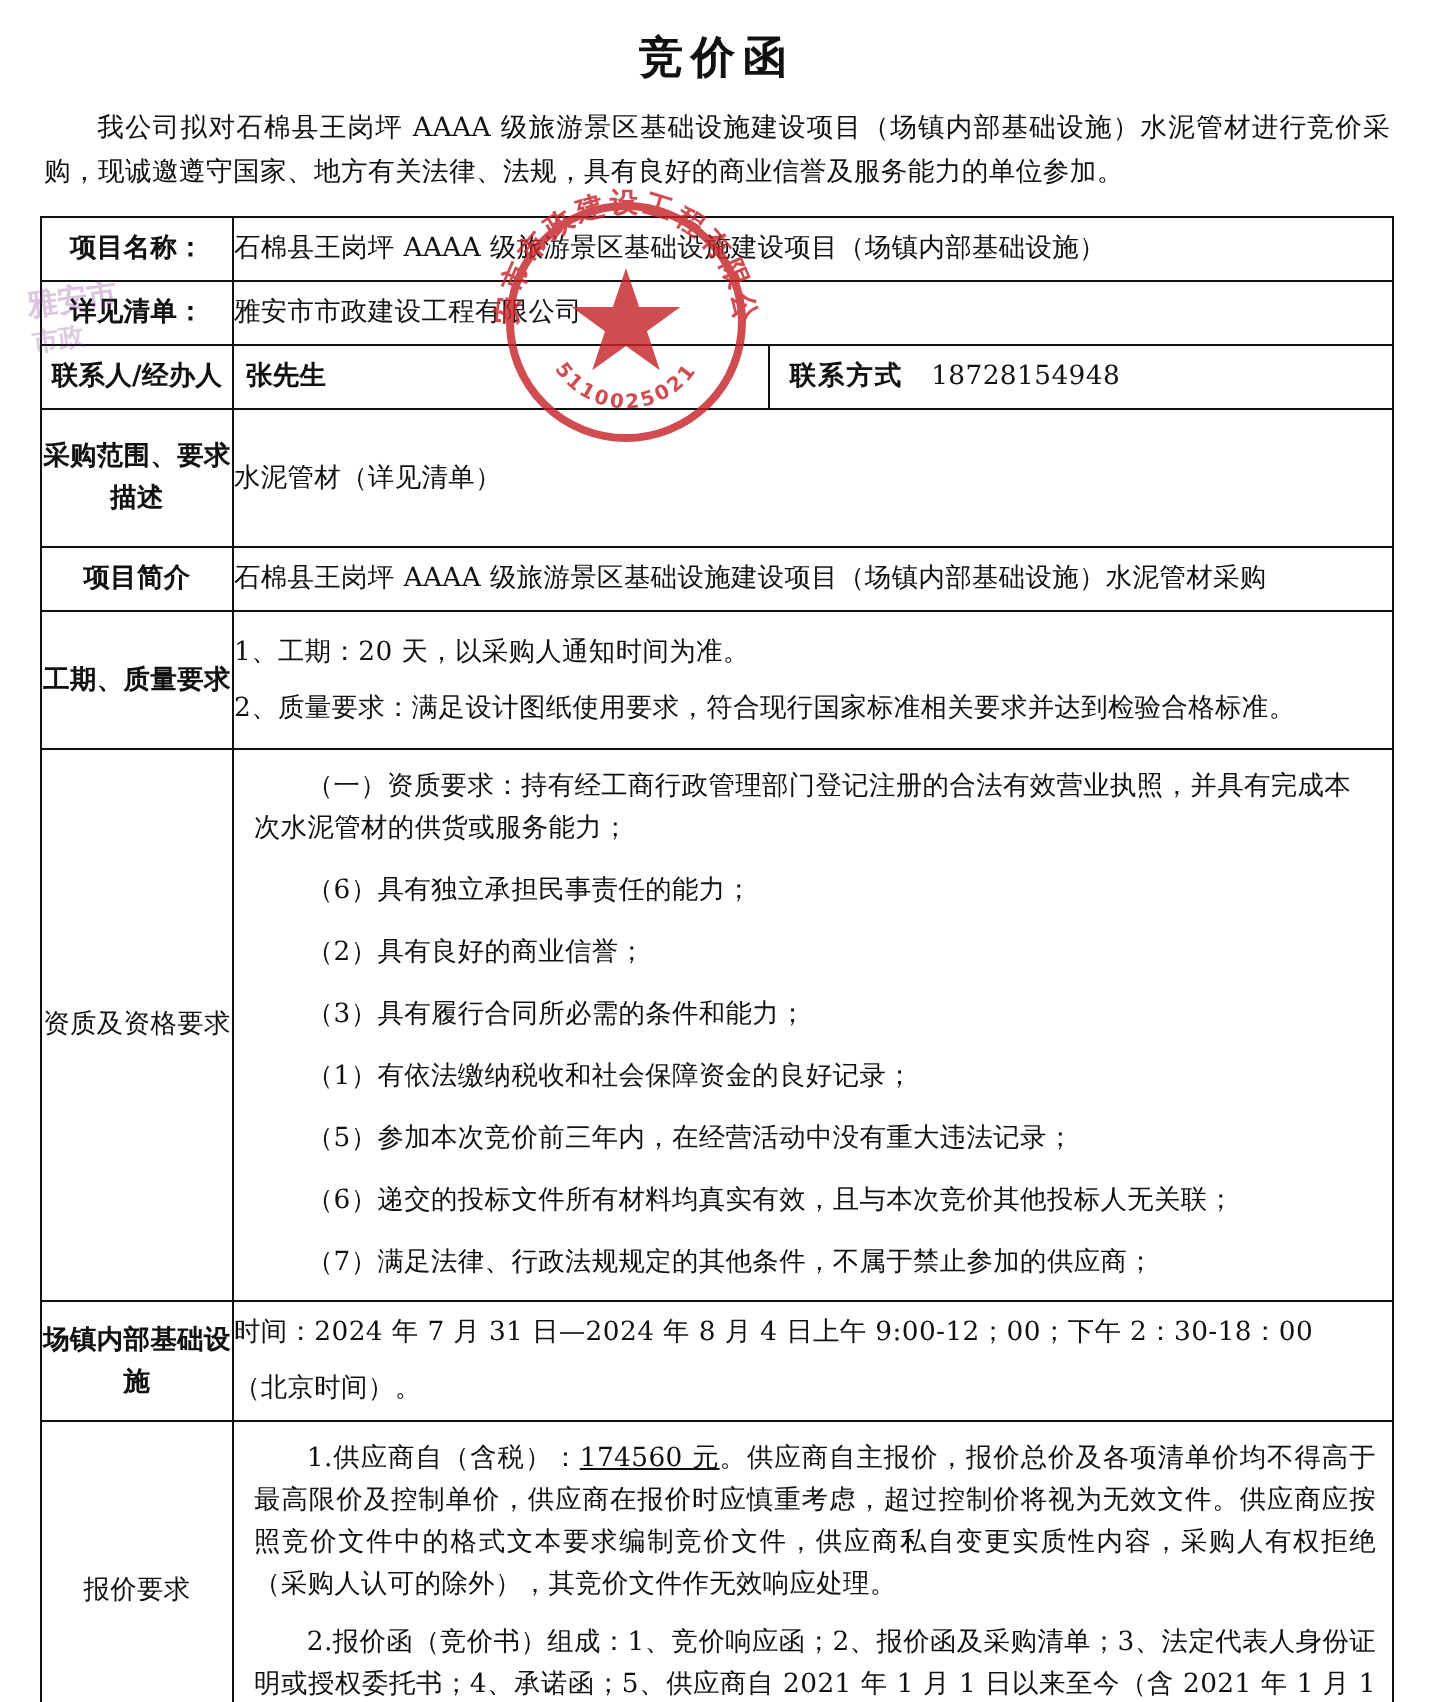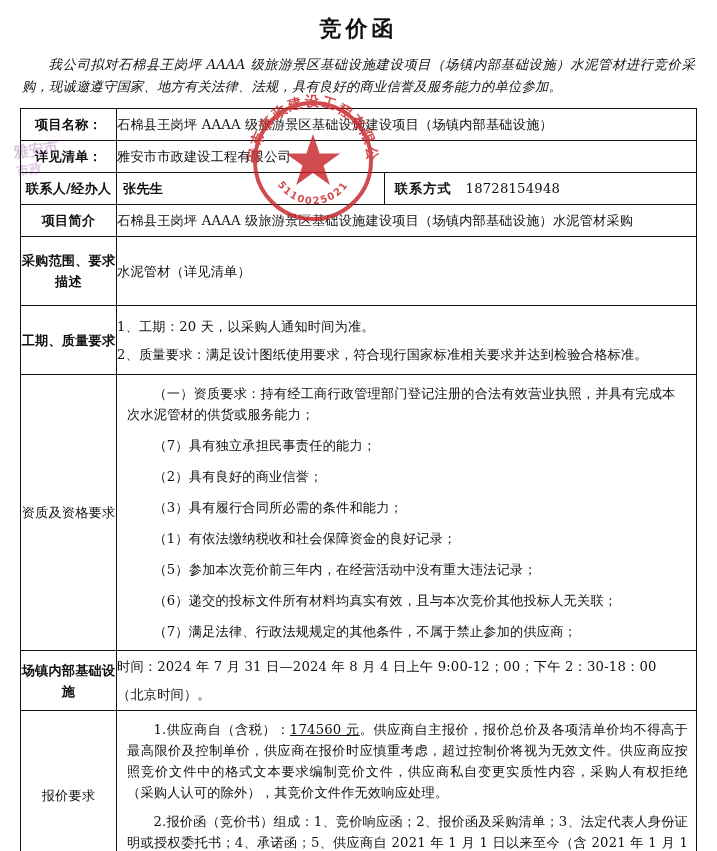--- a/index.html
+++ b/index.html
@@ -31,21 +31,20 @@
     margin: 4px 0 10px 0;
     font-family: "DejaVu Serif", "Liberation Serif", serif;
   }
   .intro {
     font-size: 13.3px;
     line-height: 22px;
     text-indent: 2em;
     text-align: justify;
     margin: 0 2px 10px 2px;
     letter-spacing: 0.2px;
-    font-style: italic;
   }
   table.main {
     width: 100%;
     border-collapse: collapse;
     table-layout: fixed;
     font-size: 13.2px;
   }
   table.main td {
     border: 1px solid #111111;
     padding: 5px 0;
@@ -183,39 +182,39 @@
         <td class="val">
           <div class="contact-inline">
             <span class="contact-name">张先生</span>
             <span class="contact-sep"></span>
             <span class="contact-label">联系方式</span>
             <span>18728154948</span>
           </div>
         </td>
       </tr>
       <tr>
+        <td class="lbl" style="height:58px">采购范围、要求描述</td>
+        <td class="val">水泥管材（详见清单）</td>
+      </tr>
+      <tr>
         <td class="lbl">项目简介</td>
         <td class="val">石棉县王岗坪 AAAA 级旅游景区基础设施建设项目（场镇内部基础设施）水泥管材采购</td>
-      </tr>
-      <tr>
-        <td class="lbl" style="height:58px">采购范围、要求描述</td>
-        <td class="val">水泥管材（详见清单）</td>
       </tr>
       <tr>
         <td class="lbl" style="height:58px">工期、质量要求</td>
         <td class="val">
           <div class="para">1、工期：20 天，以采购人通知时间为准。</div>
           <div class="para">2、质量要求：满足设计图纸使用要求，符合现行国家标准相关要求并达到检验合格标准。</div>
         </td>
       </tr>
       <tr>
         <td class="lbl-top">资质及资格要求</td>
         <td class="val qual-cell">
           <p class="sub-indent">（一）资质要求：持有经工商行政管理部门登记注册的合法有效营业执照，并具有完成本次水泥管材的供货或服务能力；</p>
-          <p class="sub-indent">（7）具有独立承担民事责任的能力；</p>
+          <p class="sub-indent">（6）具有独立承担民事责任的能力；</p>
           <p class="sub-indent">（2）具有良好的商业信誉；</p>
           <p class="sub-indent">（3）具有履行合同所必需的条件和能力；</p>
           <p class="sub-indent">（1）有依法缴纳税收和社会保障资金的良好记录；</p>
           <p class="sub-indent">（5）参加本次竞价前三年内，在经营活动中没有重大违法记录；</p>
           <p class="sub-indent">（6）递交的投标文件所有材料均真实有效，且与本次竞价其他投标人无关联；</p>
           <p class="sub-indent">（7）满足法律、行政法规规定的其他条件，不属于禁止参加的供应商；</p>
         </td>
       </tr>
       <tr>
         <td class="lbl">场镇内部基础设施</td>

